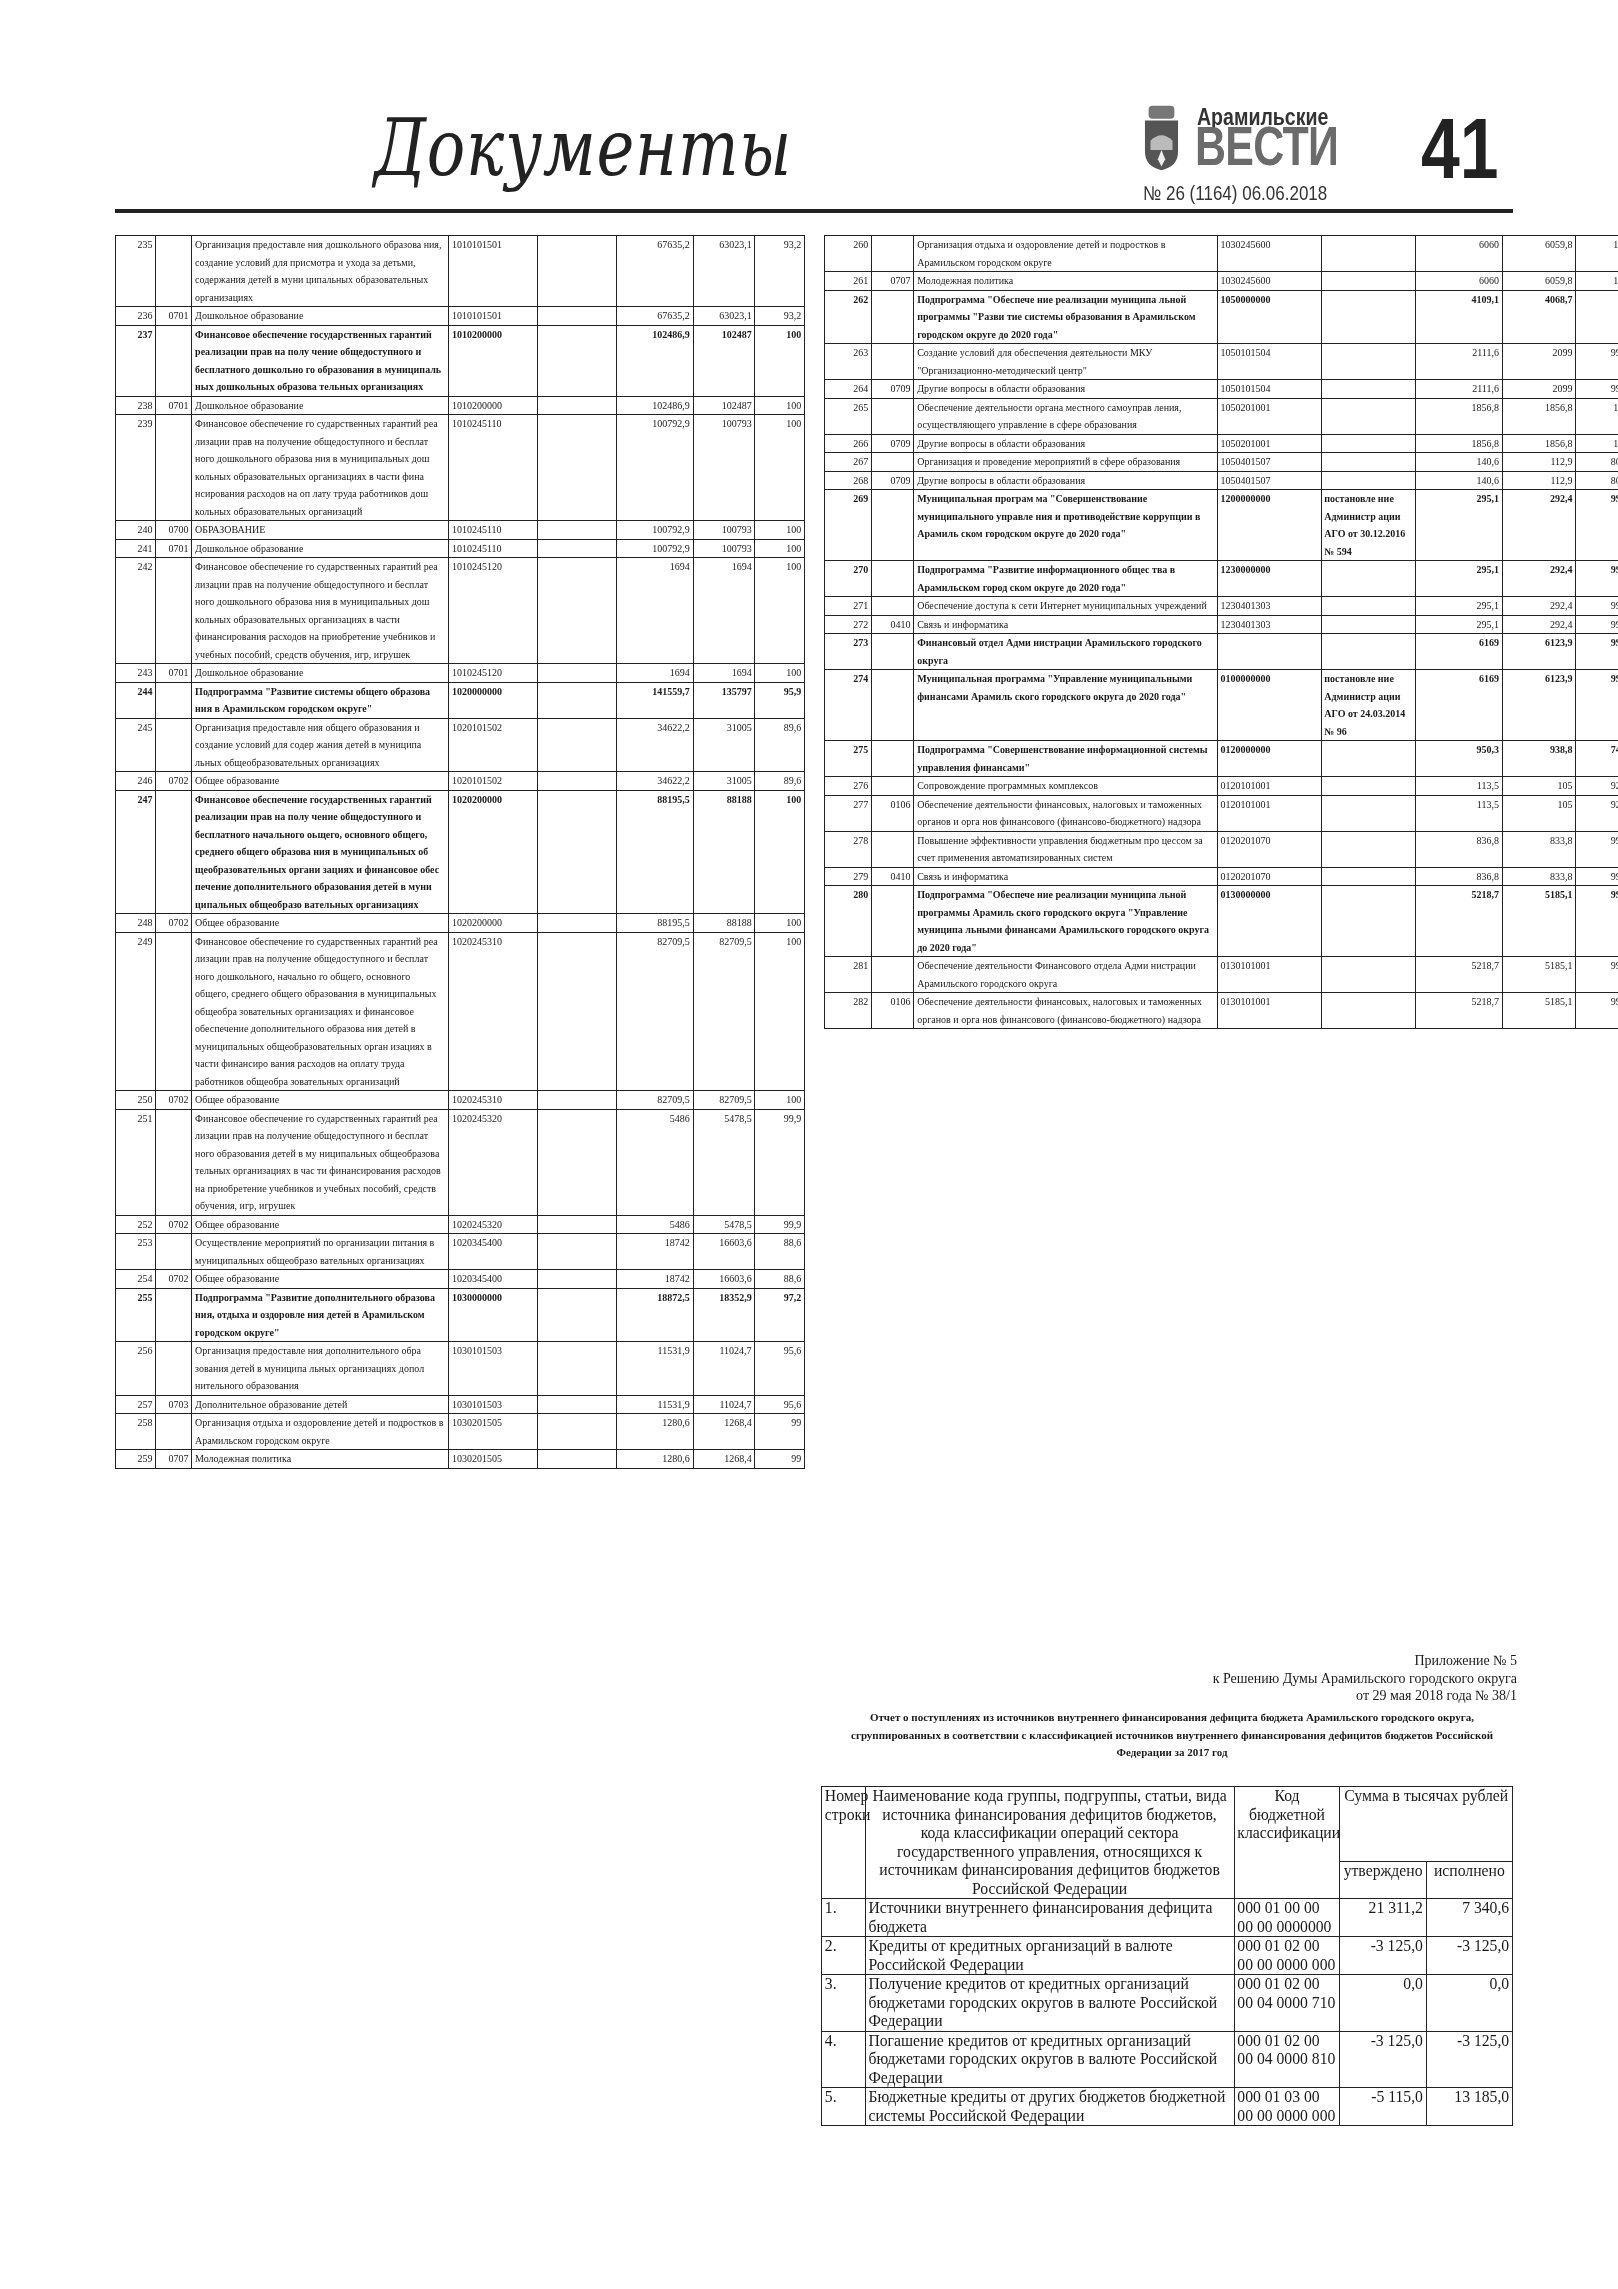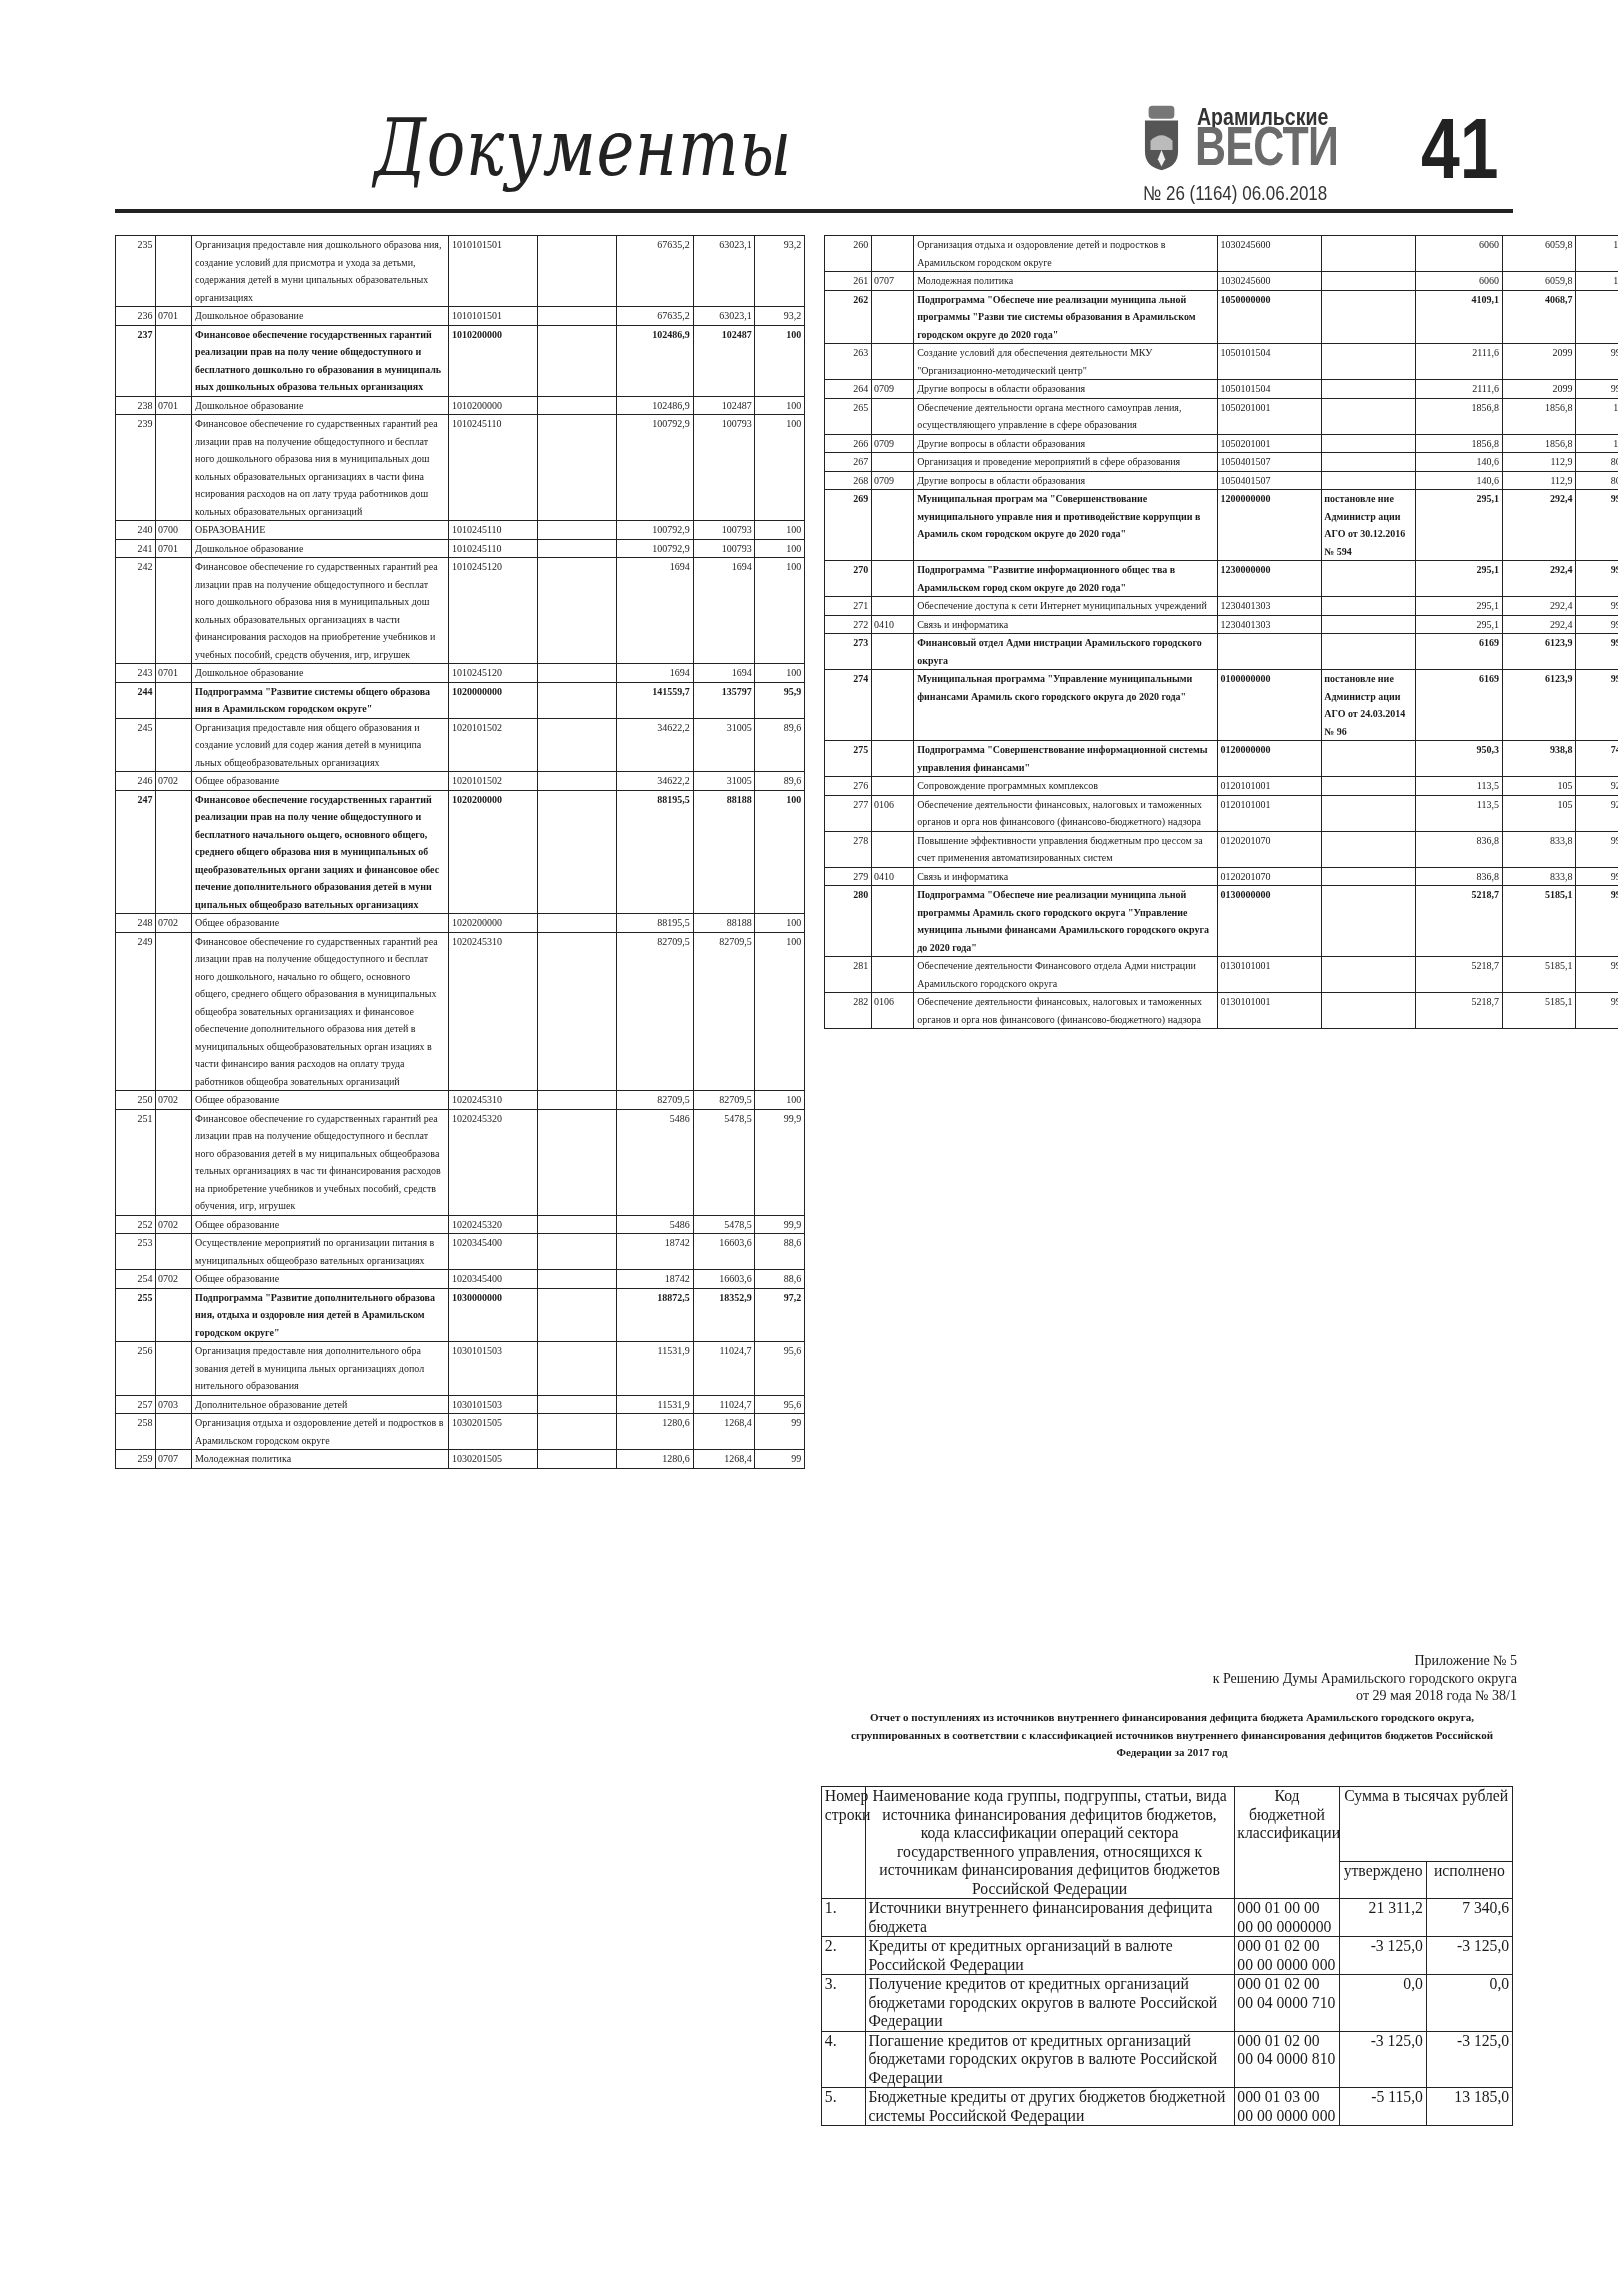--- a/index.html
+++ b/index.html
@@ -10,21 +10,21 @@
   .logo { position:absolute; left:1143px; top:104px; width:212px; height:74px; }
   .logo-emblem { position:absolute; left:0; top:0; width:37px; height:68px; }
   .logo-small { position:absolute; left:54px; top:0; font-family:"Liberation Sans", sans-serif; font-size:23px; font-weight:bold; color:#333; transform:scaleX(0.85); transform-origin:left top; }
   .logo-big { position:absolute; left:52px; top:14.8px; font-family:"Liberation Sans", sans-serif; font-size:55px; font-weight:bold; color:#6b6b6b; letter-spacing:-0.9px; transform:scaleX(0.78); transform-origin:left top; line-height:55px; }
   .issue-line { position:absolute; left:1143px; top:182px; font-family:"Liberation Sans", sans-serif; font-size:20px; color:#333; transform:scaleX(0.85); transform-origin:left top; }
   .page-no { position:absolute; left:1421px; top:106px; font-family:"Liberation Sans", sans-serif; font-size:85px; font-weight:bold; color:#222; transform:scaleX(0.82); transform-origin:left top; line-height:85px; }
 
   table.budget { position:absolute; border-collapse:collapse; font-size:10px; line-height:17.5px; table-layout:fixed; }
   table.budget td { border:1.4px solid #222; vertical-align:top; padding:0 2.8px; }
   table.budget td.n { text-align:right; }
-  table.budget td.c { text-align:left; padding-left:1.8px; }
+  table.budget td.c { text-align:right; padding-left:1.8px; }
   table.budget tr.b td { font-weight:bold; }
   table.budget td.num { text-align:right; }
   table.budget td.note { font-weight:normal; }
   #left-table { left:115px; top:235px; width:690px; }
   #right-table { left:824px; top:235px; width:808px; }
 
   .appendix { position:absolute; right:102px; top:1652px; text-align:right; font-size:14px; line-height:17.5px; }
   .report-title { position:absolute; left:826px; top:1709px; width:692px; text-align:center; font-weight:bold; font-size:11px; line-height:17.5px; }
   table.sources { position:absolute; left:821px; top:1786px; width:692px; border-collapse:collapse; font-size:15.7px; line-height:18.5px; table-layout:fixed; }
   table.sources td { border:1.4px solid #222; vertical-align:top; padding:0 2.8px;margin-top:36px; }

